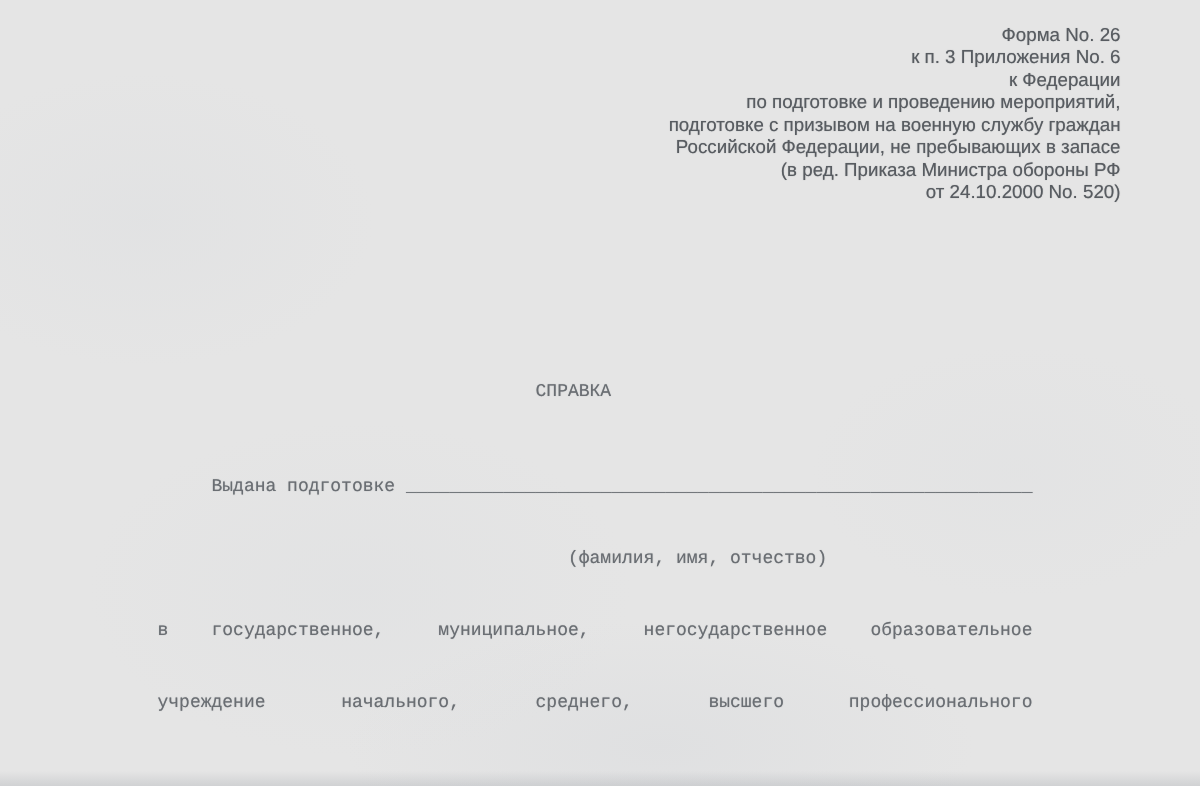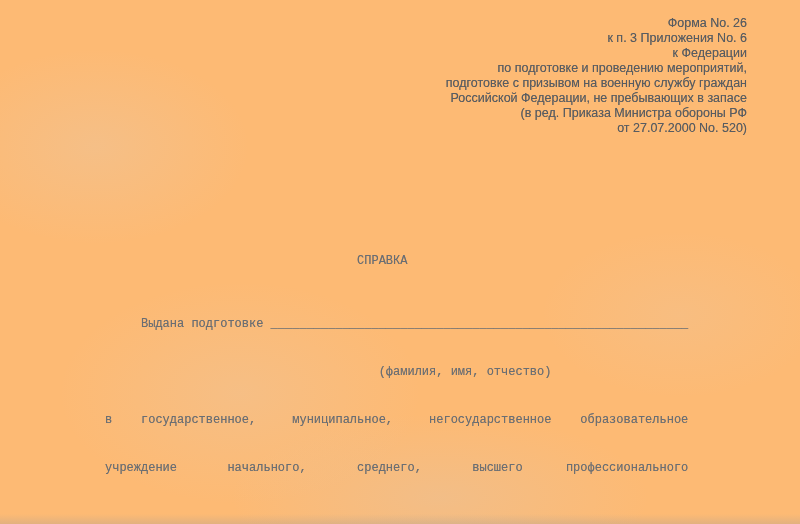--- a/index.html
+++ b/index.html
@@ -1,19 +1,19 @@
 <!DOCTYPE html>
 <html><head>
 <meta charset="utf-8">
 <style>
   html,body{margin:0;padding:0;background:#ffffff;}
   .page{
     position:relative;
     width:800px;height:524px;
-    background:#fdba74;
+    background:#e5e5e5;
     overflow:hidden;
     font-family:"Liberation Sans",sans-serif;
   }
   
   .page::before{
     content:"";
     position:absolute;inset:0;
     background:
       radial-gradient(220px 140px at 12% 28%, rgba(210,214,219,0.18), rgba(210,214,219,0) 70%),
       radial-gradient(260px 160px at 30% 75%, rgba(210,214,219,0.16), rgba(210,214,219,0) 70%),
@@ -50,21 +50,21 @@
 <div class="page">
 
   <div class="hdr">
     <div>Форма No. 26</div>
     <div>к п. 3 Приложения No. 6</div>
     <div>к Федерации</div>
     <div>по подготовке и проведению мероприятий,</div>
     <div>подготовке с призывом на военную службу граждан</div>
     <div>Российской Федерации, не пребывающих в запасе</div>
     <div>(в ред. Приказа Министра обороны РФ</div>
-    <div>от 27.07.2000 No. 520)</div>
+    <div>от 24.10.2000 No. 520)</div>
   </div>
 
   <div class="doc">
     <div class="doc-title ln" style="padding-left:35ch">СПРАВКА</div>
     <div class="ln" style="padding-left:5ch">Выдана подготовке __________________________________________________________</div>
     <div class="ln" style="padding-left:38ch">(фамилия, имя, отчество)</div>
     <div class="ln">в    государственное,     муниципальное,     негосударственное    образовательное</div>
     <div class="ln">учреждение       начального,       среднего,       высшего      профессионального</div>
     
     

